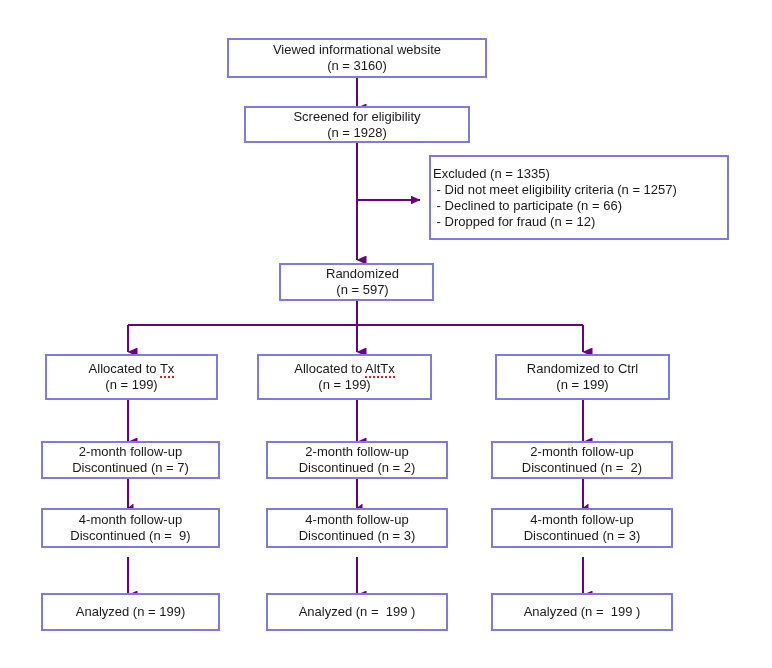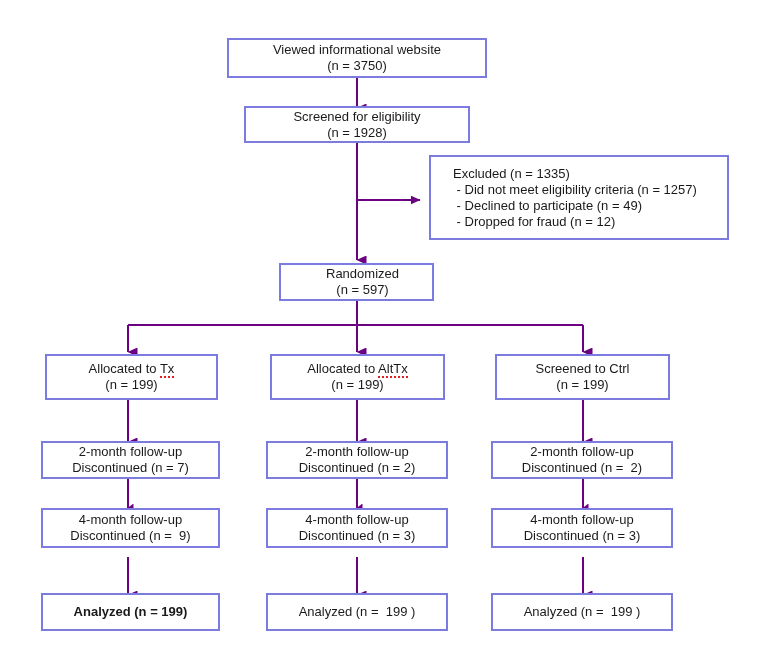--- a/index.html
+++ b/index.html
@@ -34,21 +34,21 @@
     flex-direction: column;
     align-items: center;
     justify-content: center;
     text-align: center;
     z-index: 2;
     white-space: pre;
   }
   .node.left-align {
     align-items: flex-start;
     text-align: left;
-    padding-left: 22px;
+    padding-left: 2px;
   }
   .line {
     display: block;
   }
   .misspelled {
     border-bottom: 2px dotted #e02020;
     padding-bottom: 0px;
     margin-top: 23px;
   }
 </style>
@@ -90,52 +90,52 @@
     <line x1="357" y1="478" x2="357" y2="508" stroke="#6b0080" stroke-width="2" marker-end="url(#arrowstub)"></line>
     <line x1="583" y1="478" x2="583" y2="508" stroke="#6b0080" stroke-width="2" marker-end="url(#arrowstub)"></line>
 
     <line x1="128" y1="557" x2="128" y2="595" stroke="#6b0080" stroke-width="2" marker-end="url(#arrow)"></line>
     <line x1="357" y1="557" x2="357" y2="595" stroke="#6b0080" stroke-width="2" marker-end="url(#arrow)"></line>
     <line x1="583" y1="557" x2="583" y2="595" stroke="#6b0080" stroke-width="2" marker-end="url(#arrow)"></line>
   </svg>
 
   <div class="node" style="left:227px; top:38px; width:260px; height:40px;">
     <span class="line">Viewed informational website</span>
-    <span class="line">(n = 3750)</span>
+    <span class="line">(n = 3160)</span>
   </div>
 
   <div class="node" style="left:244px; top:106px; width:226px; height:37px;">
     <span class="line">Screened for eligibility</span>
     <span class="line">(n = 1928)</span>
   </div>
 
   <div class="node left-align" style="left:429px; top:155px; width:300px; height:85px;">
     <span class="line">Excluded (n = 1335)</span>
     <span class="line"> - Did not meet eligibility criteria (n = 1257)</span>
-    <span class="line"> - Declined to participate (n = 49)</span>
+    <span class="line"> - Declined to participate (n = 66)</span>
     <span class="line"> - Dropped for fraud (n = 12)</span>
   </div>
 
   <div class="node" style="left:279px; top:263px; width:155px; height:38px;padding-left:12px;">
     <span class="line">Randomized</span>
     <span class="line">(n = 597)</span>
   </div>
 
   <div class="node" style="left:45px; top:354px; width:173px; height:46px;">
     <span class="line"><span>Allocated to </span><span class="misspelled">Tx</span></span>
     <span class="line">(n = 199)</span>
   </div>
 
-  <div class="node" style="left:270px; top:354px; width:175px; height:46px;">
+  <div class="node" style="left:257px; top:354px; width:175px; height:46px;">
     <span class="line"><span>Allocated to </span><span class="misspelled">AltTx</span></span>
     <span class="line">(n = 199)</span>
   </div>
 
   <div class="node" style="left:495px; top:354px; width:175px; height:46px;">
-    <span class="line">Screened to Ctrl</span>
+    <span class="line">Randomized to Ctrl</span>
     <span class="line">(n = 199)</span>
   </div>
 
   <div class="node" style="left:41px; top:441px; width:179px; height:38px;">
     <span class="line">2-month follow-up</span>
     <span class="line">Discontinued (n = 7)</span>
   </div>
 
   <div class="node" style="left:266px; top:441px; width:182px; height:38px;">
     <span class="line">2-month follow-up</span>
@@ -155,21 +155,21 @@
   <div class="node" style="left:266px; top:508px; width:182px; height:40px;">
     <span class="line">4-month follow-up</span>
     <span class="line">Discontinued (n = 3)</span>
   </div>
 
   <div class="node" style="left:491px; top:508px; width:182px; height:40px;">
     <span class="line">4-month follow-up</span>
     <span class="line">Discontinued (n = 3)</span>
   </div>
 
-  <div class="node" style="left:41px; top:593px; width:179px; height:38px;font-weight:bold;">
+  <div class="node" style="left:41px; top:593px; width:179px; height:38px;">
     <span class="line">Analyzed (n = 199)</span>
   </div>
 
   <div class="node" style="left:266px; top:593px; width:182px; height:38px;">
     <span class="line">Analyzed (n =  199 )</span>
   </div>
 
   <div class="node" style="left:491px; top:593px; width:182px; height:38px;">
     <span class="line">Analyzed (n =  199 )</span>
   </div>

